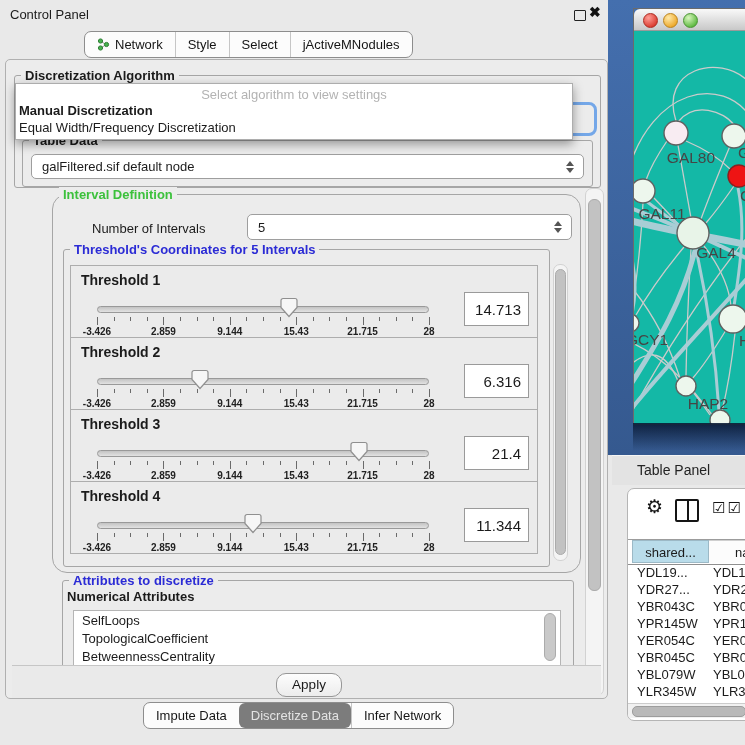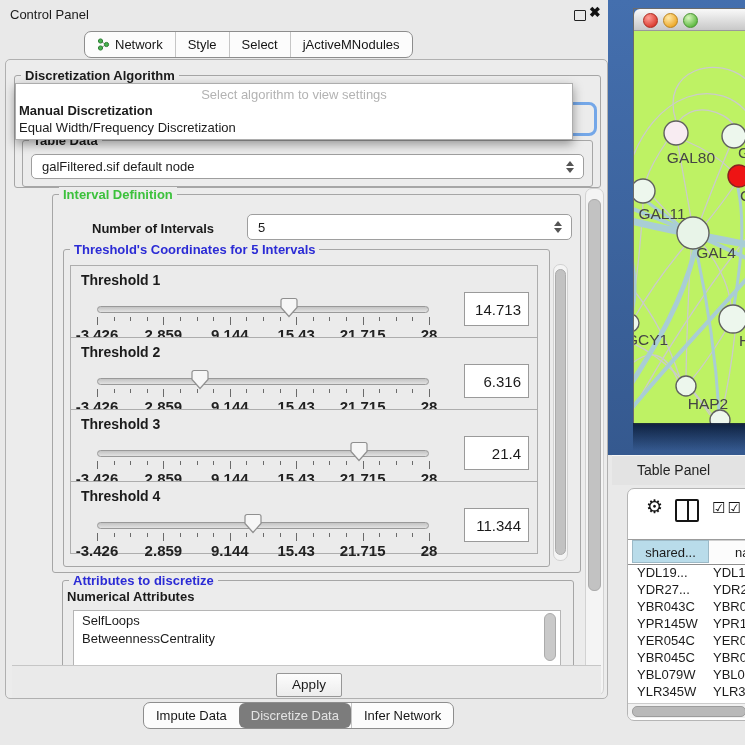--- a/index.html
+++ b/index.html
@@ -41,37 +41,37 @@
   
   .thr{position:relative;width:468px;height:73px;border:1px solid #adadad;margin-top:-1px;background:#ebebeb;box-sizing:border-box}
   .thr .tl{position:absolute;left:10px;top:6px;font-weight:bold;font-size:14px}
   .thr .slider{position:absolute;left:26px;top:39px;width:332px;height:10px}
   .thr .track{position:absolute;left:0;right:0;top:1px;height:5px;border:1px solid #999;border-radius:4px;
               background:linear-gradient(#c3c3c3,#e2e2e2)}
   .thr .thumb{position:absolute;top:-8px;width:18px;height:21px}
   .thr .ticks{position:absolute;left:26px;top:51px;width:332px;height:9px}
   .tick{position:absolute;top:0;width:1px;height:4px;background:#6a6a6a}
   .tick.major{height:8px}
-  .thr .ticklabels{position:absolute;left:26px;top:60px;width:332px;height:12px;font-size:15px;font-weight:bold;color:#222}
+  .thr .ticklabels{position:absolute;left:26px;top:60px;width:332px;height:12px;font-size:10px;font-weight:bold;color:#222}
   .ticklabels span{position:absolute;transform:translateX(-50%);white-space:nowrap}
   .thr .val{position:absolute;left:393px;top:26px;width:65px;height:34px;background:#fff;border:1px solid #9a9a9a;
             font-size:15px;line-height:34px;text-align:right;padding-right:7px;box-sizing:border-box}
   
   .attr-list{position:absolute;background:#fff;border:1px solid #b5b5b5;overflow:hidden;font-size:13px}
   .attr-item{padding:2px 0 1px 8px;line-height:15px}
   
-  .button{position:absolute;background:linear-gradient(#fdfdfd,#ececec);border:1px solid #979797;border-radius:2px;
+  .button{position:absolute;background:linear-gradient(#fdfdfd,#ececec);border:1px solid #979797;border-radius:10px;
           font-size:13.5px;text-align:center}
   
   .desktop{left:608px;top:0;width:137px;height:455px;background:linear-gradient(180deg,#446fae,#35598f)}
   .net-window{left:633px;top:8px;width:112px;height:415px;border:1px solid #70ななff}
   .titlebar{position:absolute;left:0;top:0;right:0;height:21px;background:linear-gradient(#f9f9f9,#c8c8c8);
             border-bottom:1px solid #9a9a9a;border-radius:6px 0 0 0}
   .light{position:absolute;top:4px;width:13px;height:13px;border-radius:50%}
-  .canvas{position:absolute;left:0;top:22px;right:0;bottom:0;background:#bef264;overflow:hidden}
+  .canvas{position:absolute;left:0;top:22px;right:0;bottom:0;background:#14b8a6;overflow:hidden}
   svg text{font-family:"Liberation Sans",sans-serif;font-size:15.5px;fill:#454545}
   .win-shadow{left:633px;top:423px;width:112px;height:28px;background:linear-gradient(rgba(9,26,53,.9),rgba(9,26,53,0))}
   
   .tp-strip{left:612px;top:455px;width:133px;height:29px;background:#e3e3e3;border-top:1px solid #f5f5f5}
   .tp-title{position:absolute;left:25px;top:6px;font-size:14px;color:#232323}
   .tp-panel{left:627px;top:488px;width:131px;height:231px;background:#fff;border:1px solid #b5b5b5;border-radius:7px;overflow:hidden}
   .split-icon{position:absolute;width:20px;height:19px;border:2px solid #151515;border-radius:2px}
   .split-icon i{position:absolute;left:50%;top:0;bottom:0;width:2px;background:#151515}
   .thead{position:absolute;left:0;top:50px;right:0;height:24px;border-top:1px solid #9c9c9c;border-bottom:1px solid #8f8f8f;font-size:13px}
   .hc1{position:absolute;left:4px;top:0;width:77px;height:23px;background:#b9dcea;border:1px solid #9cb9c6;
@@ -128,24 +128,24 @@
       <span>galFiltered.sif default node</span>
       <span class="stepper">
           <i class="up"></i>
           <i class="dn"></i>
         </span>
     </div>
   </div>
 
   <div class="abs" style="left:6px;top:127px;width:574px;height:478px;overflow:hidden">
 
-    <div class="groupbox" style="left:40px;top:7px;width:527px;height:377px;border-radius:3px">
+    <div class="groupbox" style="left:40px;top:7px;width:527px;height:377px;border-radius:15px">
       <span class="grouptitle gt-green">Interval Definition</span>
 
-      <div class="abs" style="left:39px;top:92px;transform:translateY(-66px);font-weight:bold;font-size:13px">Number of Intervals</div>
+      <div class="abs" style="left:39px;top:92px;transform:translateY(-66px);font-weight:normal;font-size:13px">Number of Intervals</div>
       <div class="combo" style="left:194px;top:19px;width:325px;height:26px">
         <span>5</span>
         <span class="stepper">
             <i class="up"></i>
             <i class="dn"></i>
           </span>
       </div>
 
       <div class="groupbox" style="left:10px;top:54px;width:485px;height:316px">
         <span class="grouptitle gt-blue">Threshold's Coordinates for 5 Intervals</span>
@@ -328,20 +328,21 @@
       <div class="vtrack" style="left:500px;top:69px;width:13px;height:295px">
         <div class="vthumb" style="left:1px;top:4px;width:9px;height:284px"></div>
       </div>
     </div>
 
     <div class="groupbox" style="left:50px;top:393px;width:510px;height:120px">
       <span class="grouptitle gt-blue">Attributes to discretize</span>
       <div class="abs" style="left:4px;top:8px;font-weight:bold;font-size:13px">Numerical Attributes</div>
       <div class="attr-list" style="left:10px;top:29px;width:486px;height:78px">
           <div class="attr-item">SelfLoops</div>
+          <div class="attr-item">TopologicalCoefficient</div>
           <div class="attr-item">BetweennessCentrality</div>
         </div>
       <div class="vthumb" style="left:481px;top:32px;width:10px;height:46px;background:#c9c9c9"></div>
     </div>
   </div>
 
   <div class="vtrack" style="left:579px;top:128px;width:17px;height:506px">
     <div class="vthumb" style="left:2px;top:10px;width:11px;height:390px"></div>
   </div>
 

